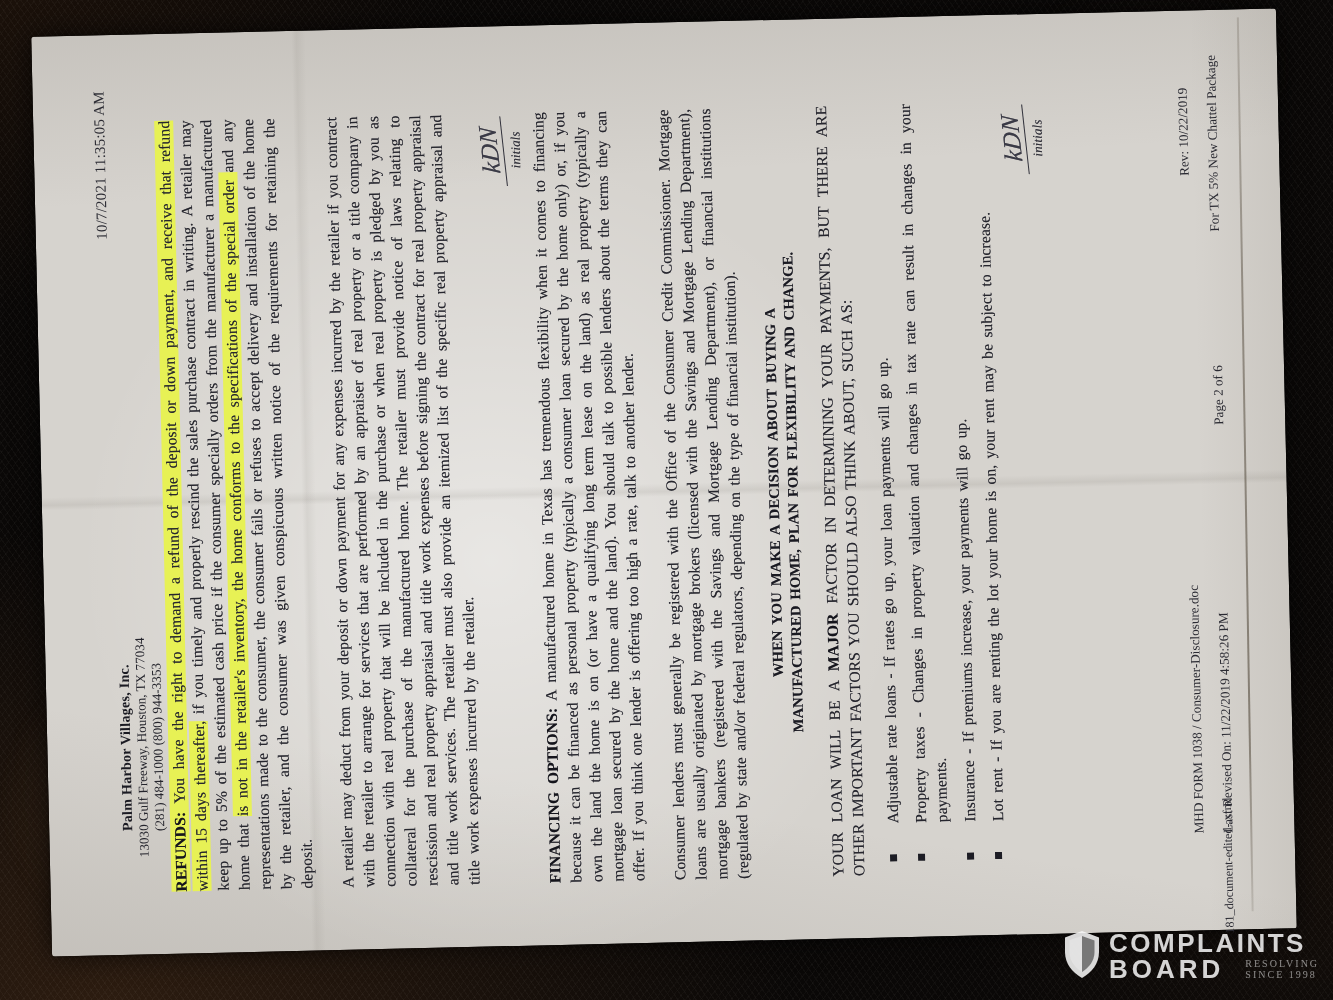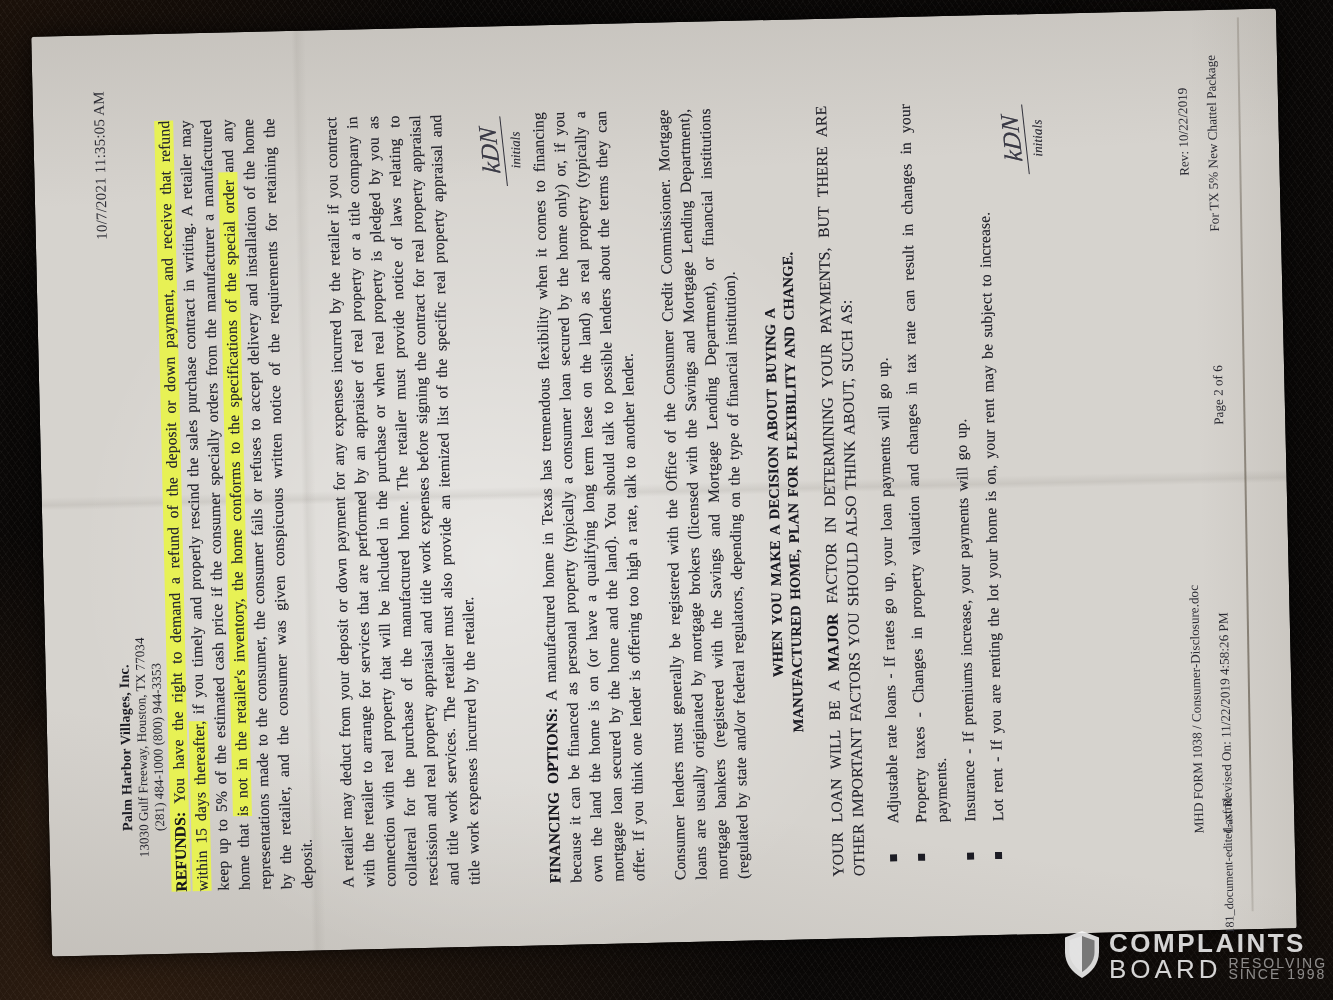--- a/index.html
+++ b/index.html
@@ -66,22 +66,22 @@
   .f-pkg{right:0;}
   .crease{position:absolute;top:1203px;left:18px;right:8px;height:1.5px;
     background:linear-gradient(90deg, rgba(70,60,45,.15), rgba(70,60,45,.55) 20%, rgba(70,60,45,.45) 70%, rgba(70,60,45,.2));
     transform:rotate(.35deg);}
 
   .wm{position:absolute;left:1062px;top:930px;display:flex;align-items:flex-start;
     font-family:"Liberation Sans","DejaVu Sans",sans-serif;color:rgba(248,248,248,.85);}
   .wm-text{margin-left:7px;line-height:1;}
   .wm-row{display:flex;align-items:flex-end;}
   .wm-l1{font-size:26px;font-weight:bold;letter-spacing:2.5px;}
-  .wm-l2{font-size:26px;font-weight:normal;letter-spacing:4px;text-align:center;}
-  .wm-tag{margin-left:7px;font-size:14px;letter-spacing:2px;line-height:11px;color:rgba(240,240,240,.55);padding-bottom:2px;}
+  .wm-l2{font-size:26px;font-weight:bold;letter-spacing:4px;text-align:center;}
+  .wm-tag{margin-left:21px;font-size:10px;letter-spacing:2px;line-height:11px;color:rgba(240,240,240,.55);padding-bottom:2px;font-family:Liberation Serif, serif;}
 </style>
 </head>
 <body>
 
 <div class="photo">
   <div class="leather"></div>
 
   <div class="paper">
 
     <div class="ts">10/7/2021 11:35:05 AM</div>

